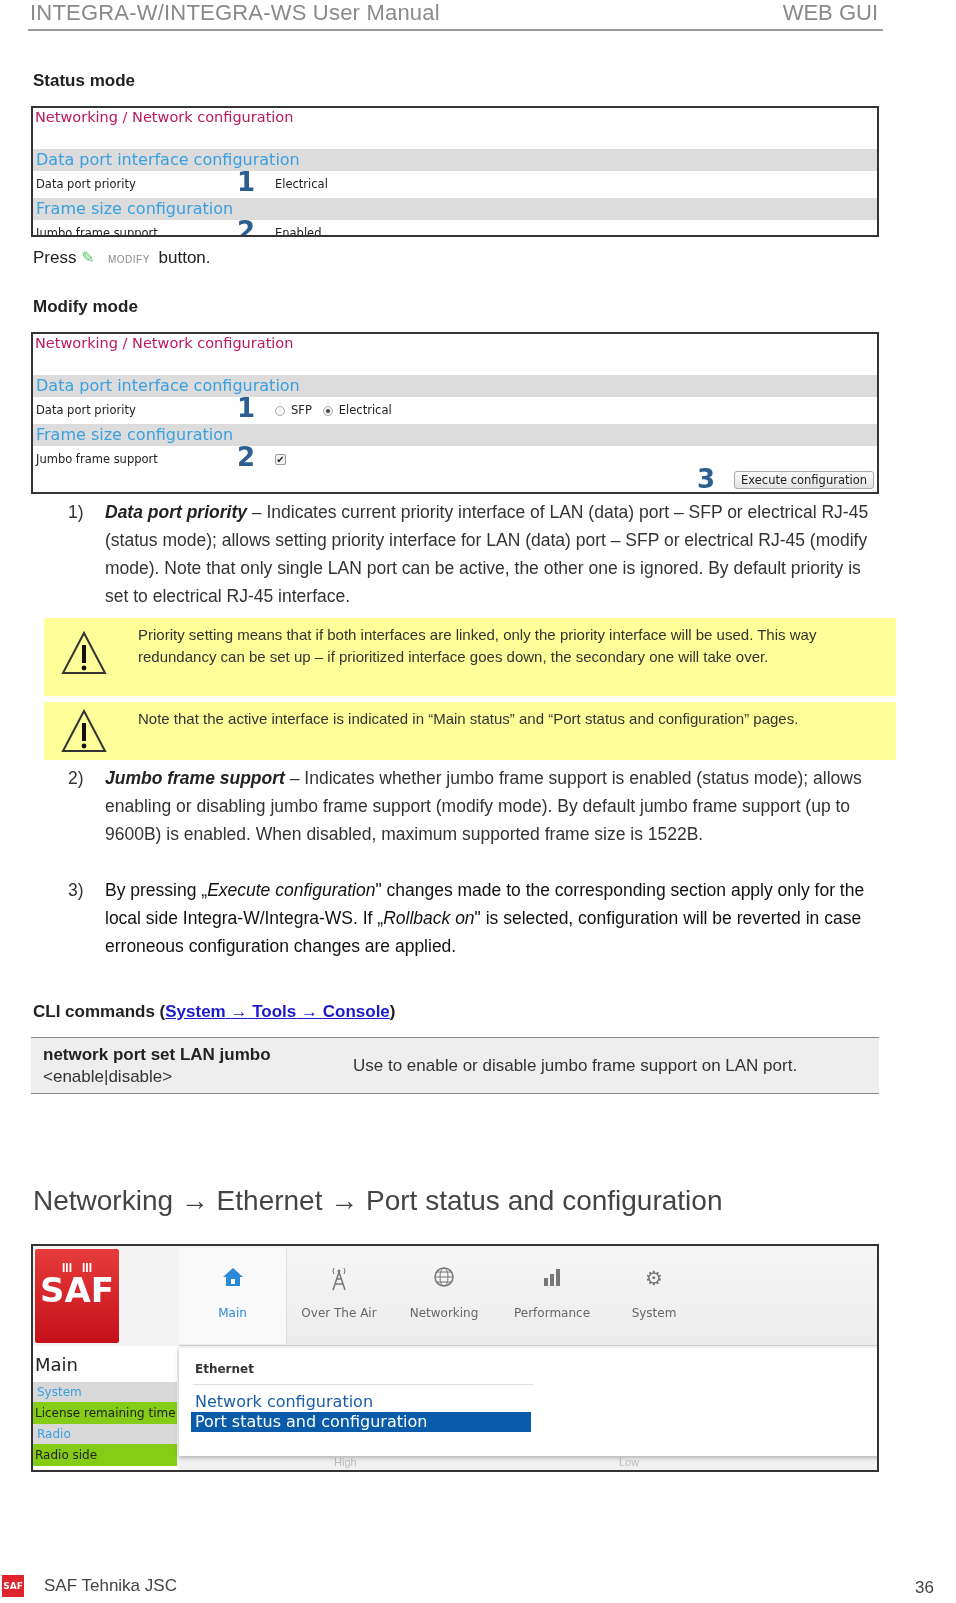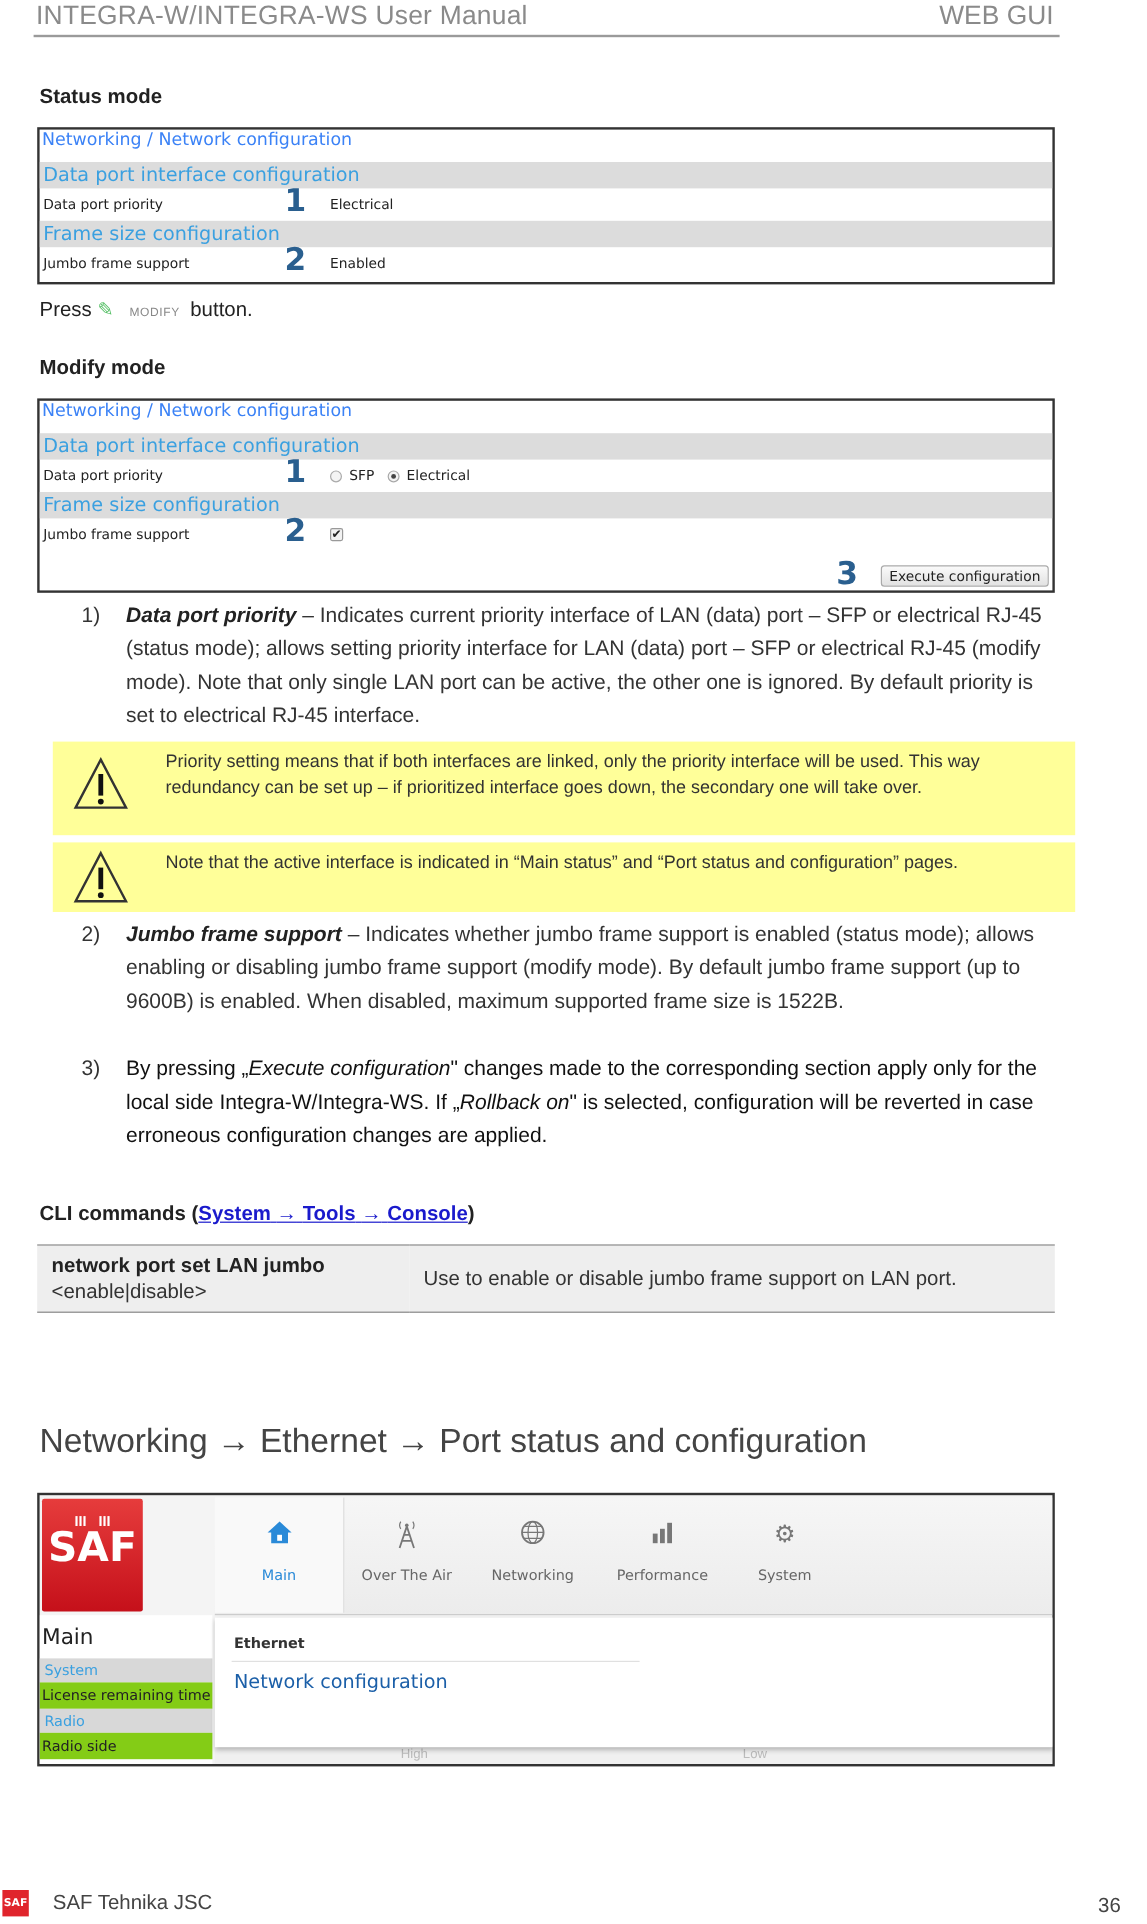--- a/index.html
+++ b/index.html
@@ -10,21 +10,21 @@
   }
   .abs { position: absolute; }
   .hdr-left { left: 30px; top: 0px; font-size: 22px; color: #8a8a8a; letter-spacing: 0.2px; }
   .hdr-right { right: 78px; top: 0px; font-size: 22px; color: #8a8a8a; }
   .hdr-line { left: 28px; top: 29px; width: 855px; height: 2px; background: #9a9a9a; }
 
   .subhead { font-weight: bold; font-size: 17px; color: #222; }
 
   
   .shot { border: 2px solid #333; background: #fff; overflow: hidden; }
-  .shot .title { font-family: "DejaVu Sans", sans-serif; font-size: 14.5px; color: #3b82f6; padding: 1px 2px; height: 27px; }
+  .shot .title { font-family: "DejaVu Sans", sans-serif; font-size: 14.5px; color: #be185d; padding: 1px 2px; height: 41px; }
   .shot .sec { background: #dcdcdc; color: #3aa0e0; font-size: 16px; height: 22px; line-height: 22px; padding-left: 3px; font-family: "DejaVu Sans", sans-serif; }
   .shot .row { height: 27px; line-height: 27px; position: relative; font-size: 11.5px; font-family: "DejaVu Sans", sans-serif; color: #222; padding-left: 3px; }
   .shot .num { position: absolute; left: 204px; top: -2px; font-size: 26px; font-weight: bold; color: #2a5f8f; font-family: "DejaVu Sans", sans-serif; }
   .shot .val { position: absolute; left: 242px; top: 0; }
   .radio { display:inline-block; width: 10px; height: 10px; border: 1px solid #aaa; border-radius: 50%; vertical-align: middle; margin-right: 6px; background: #f4f4f4; position: relative; }
   .radio.on::after { content:""; position:absolute; left:2px; top:2px; width:4px; height:4px; border-radius:50%; background:#444; }
   .chk { display:inline-block; width: 11px; height: 11px; border: 1px solid #999; border-radius: 2px; background: #f2f2f2; font-size: 10px; line-height: 10px; text-align: center; vertical-align: middle; }
   .exec-btn { position: absolute; right: 3px; bottom: 3px; border: 1px solid #aaa; border-radius: 3px; background: linear-gradient(#fafafa, #e2e2e2); font-size: 11.5px; padding: 1px 6px; font-family: "DejaVu Sans", sans-serif; color: #222; }
   .exec-num { position: absolute; right: 162px; bottom: -2px; font-size: 26px; font-weight: bold; color: #2a5f8f; font-family: "DejaVu Sans", sans-serif; }
 
@@ -233,18 +233,19 @@
     <div class="i">Radio side</div>
   </div>
   <div class="bottom">
     <span style="position:absolute; left:155px; top:0;">High</span>
     <span style="position:absolute; left:440px; top:0;">Low</span>
   </div>
   <div class="dd">
     <span class="eh">Ethernet</span>
     <span class="ln"></span>
     <span class="it" style="top:44px;">Network configuration</span>
+    <span class="it sel" style="top:64px;">Port status and configuration</span>
   </div>
 </div>
 
 <div class="abs footer-logo">SAF</div>
 <div class="abs footer-txt">SAF Tehnika JSC</div>
 <div class="abs footer-page">36</div>
 
 </body></html>

